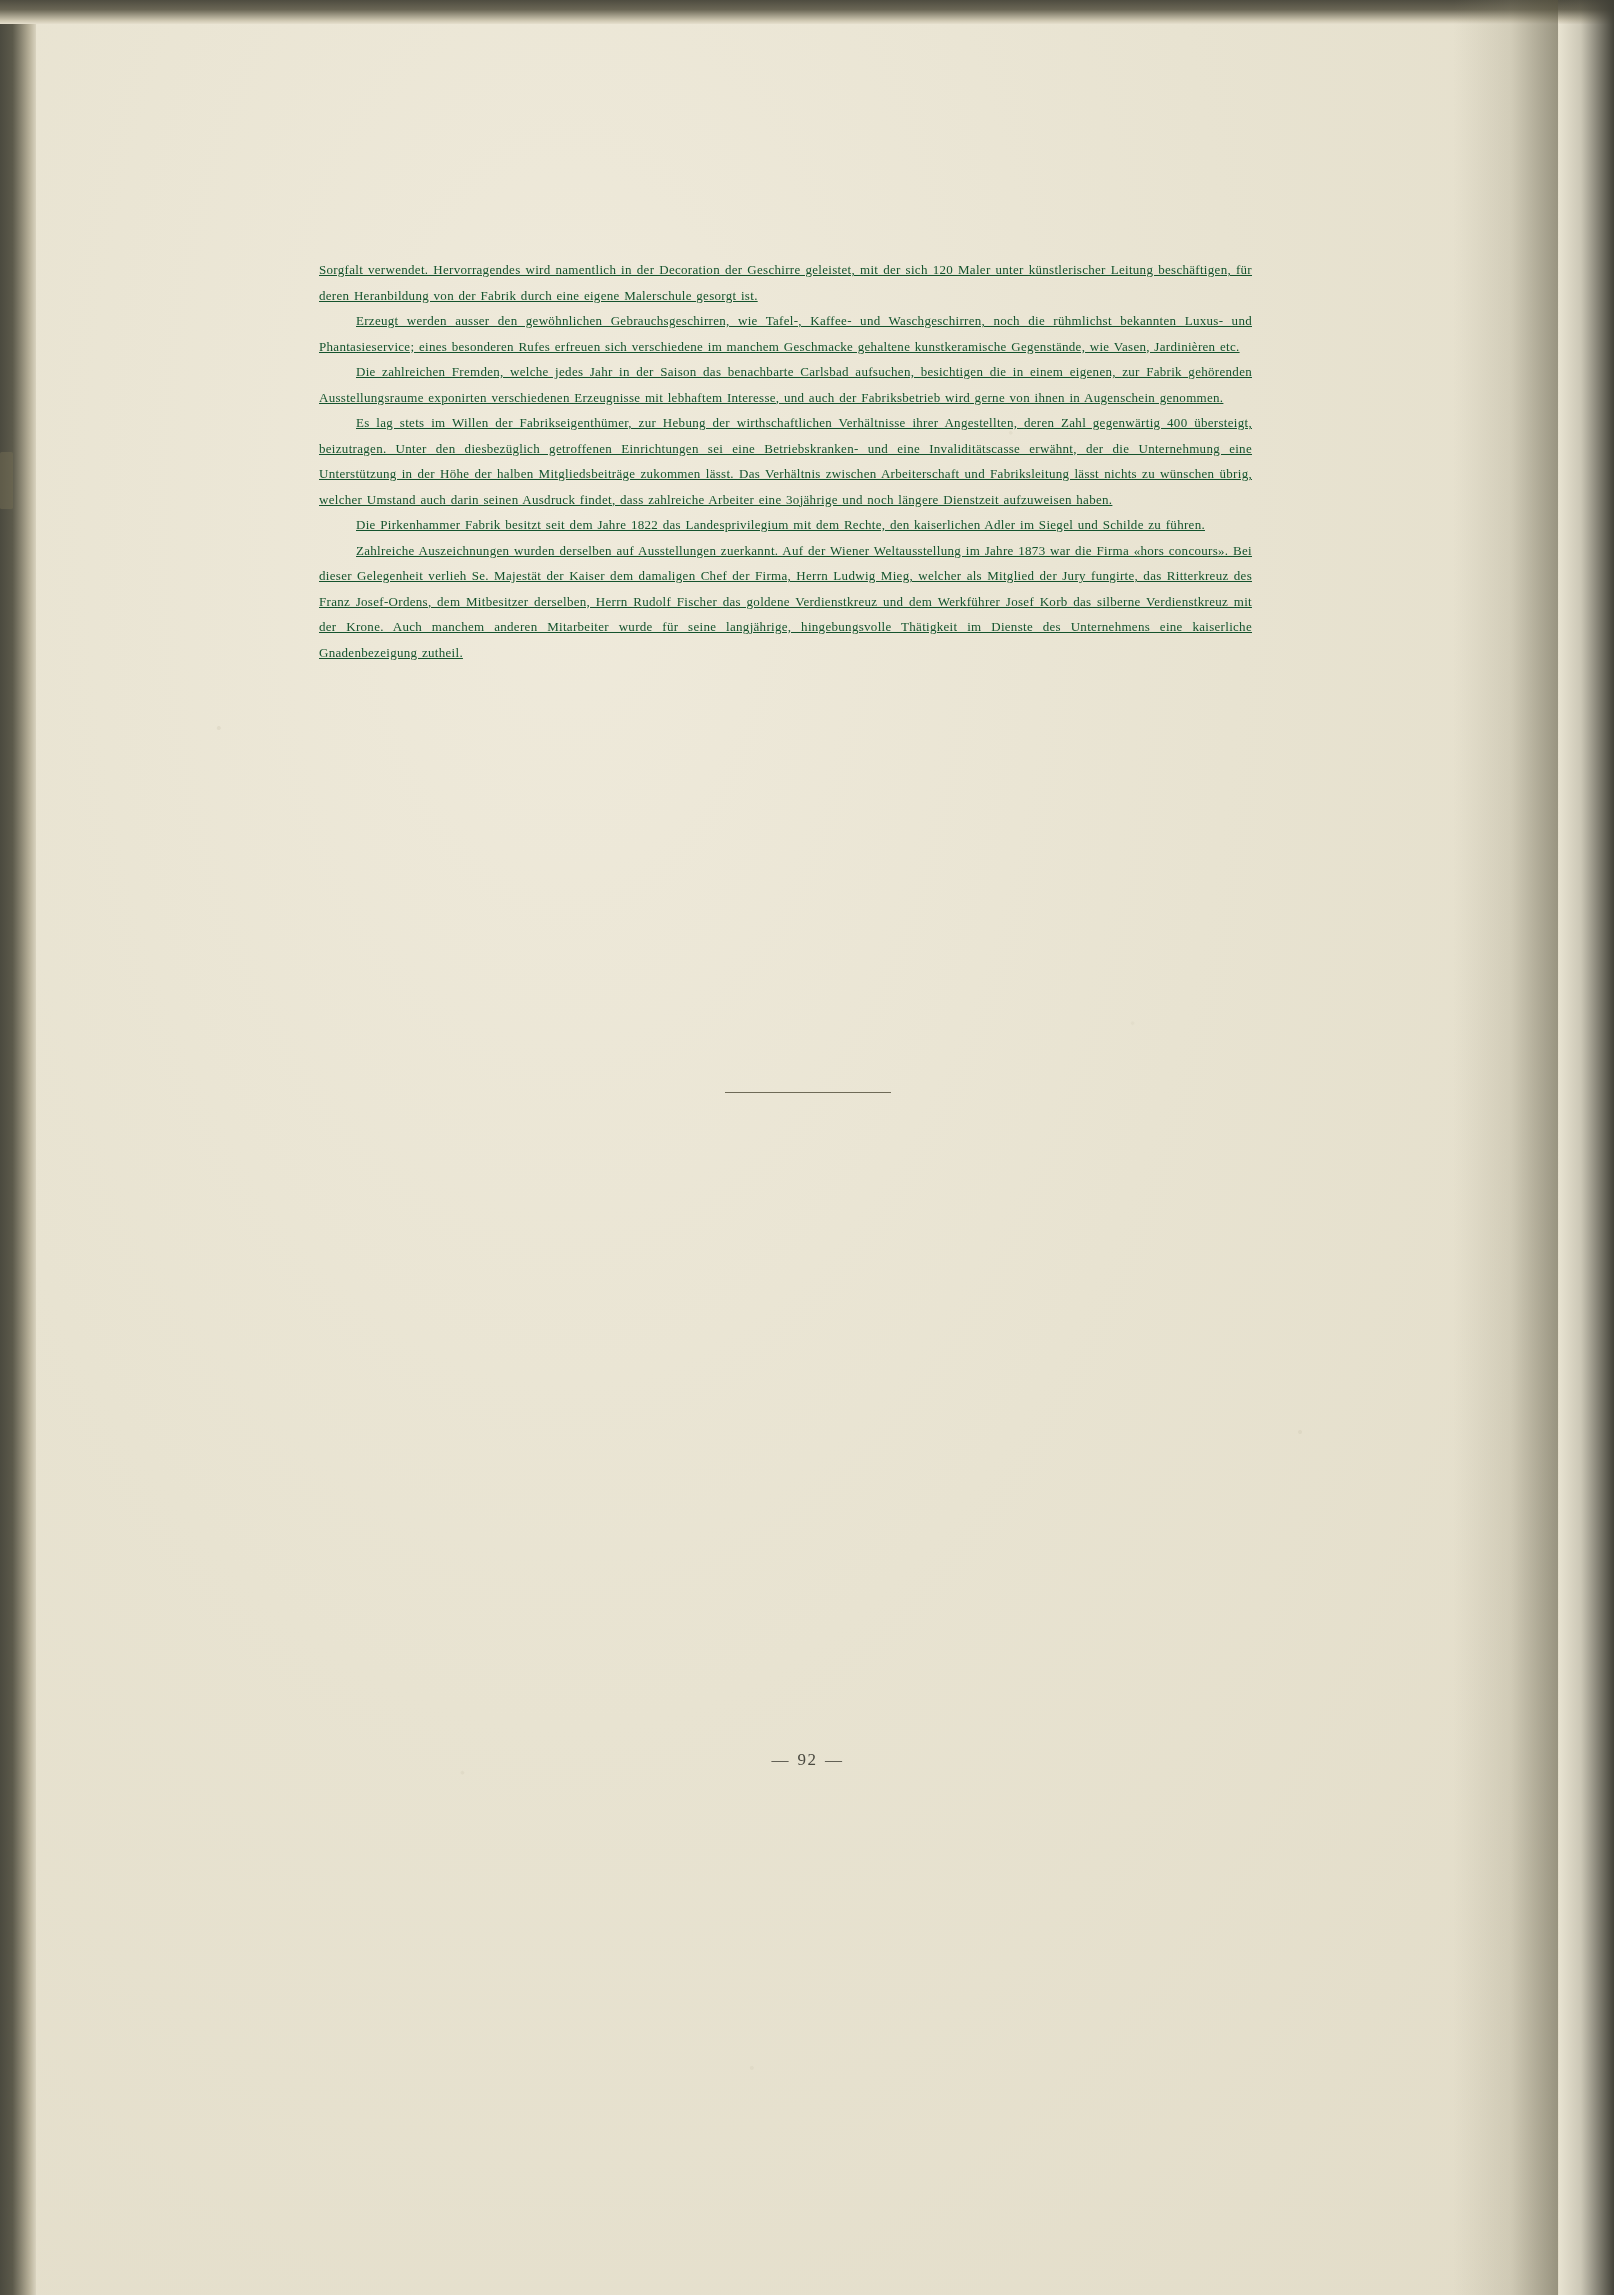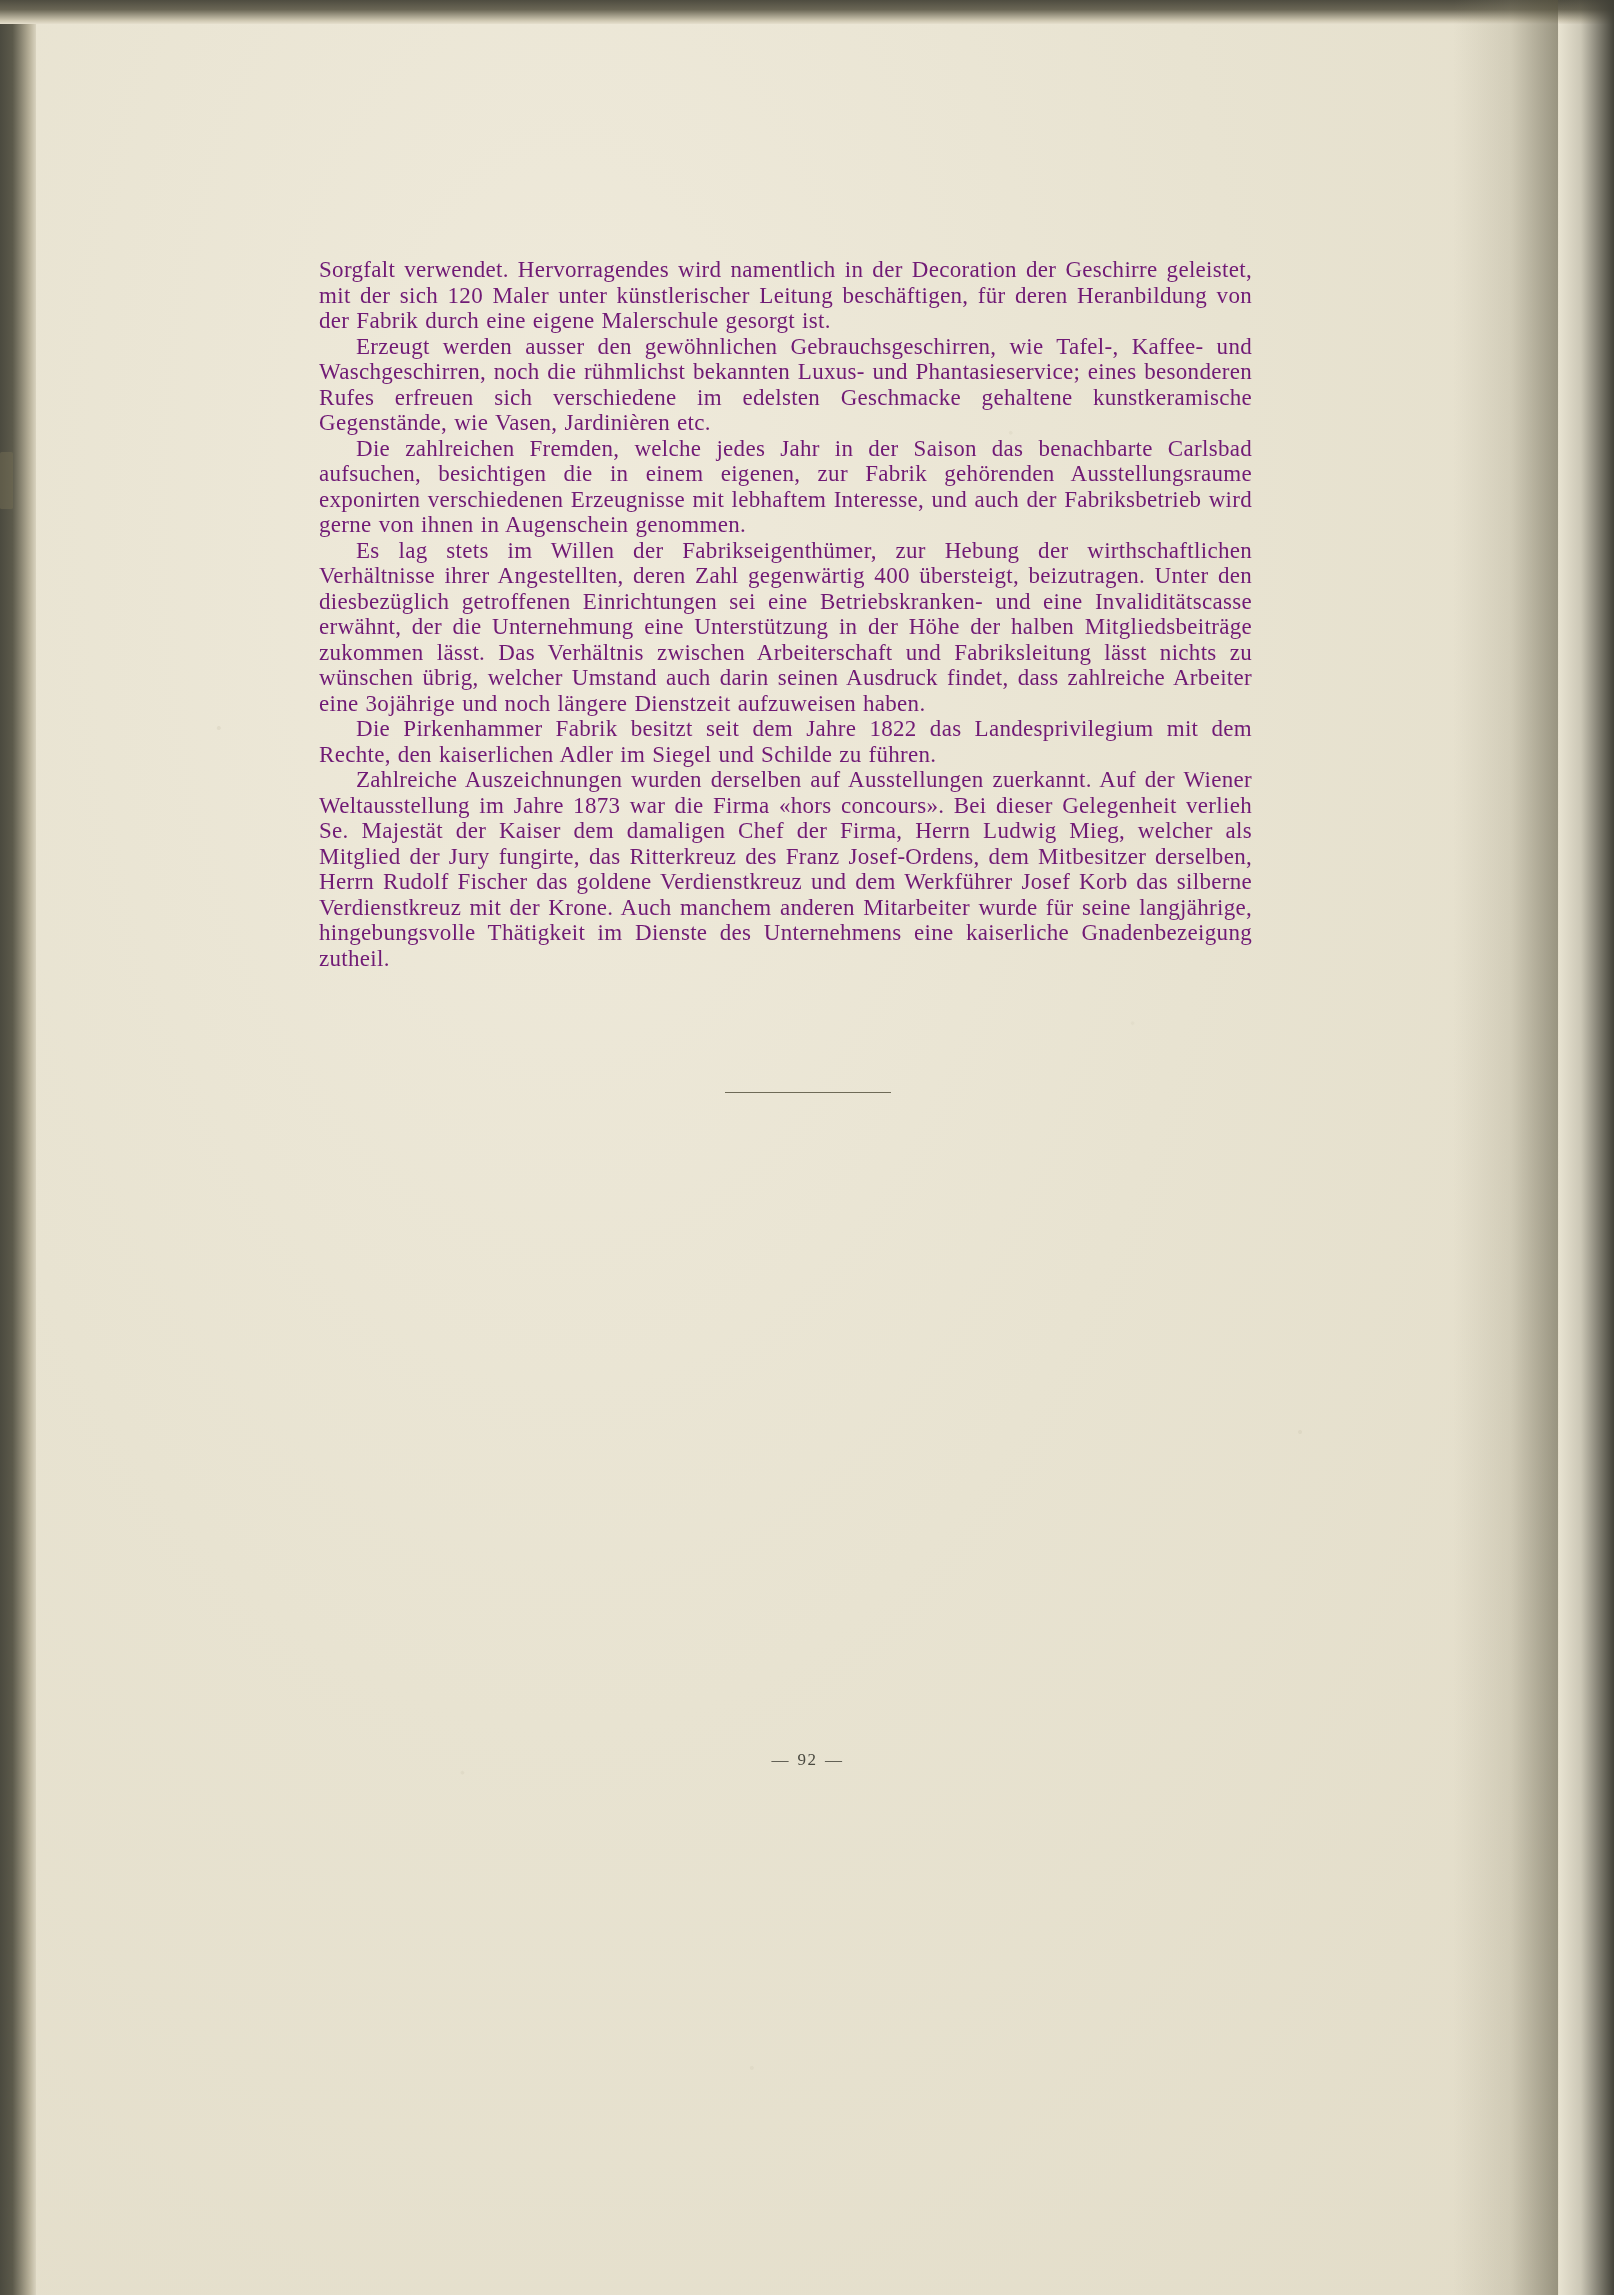--- a/index.html
+++ b/index.html
@@ -65,26 +65,27 @@
     width: 13px; height: 57px;
     background: rgba(120,112,86,0.45);
     border-radius: 1.6px;
   }
 
   .text-column {
     position: absolute;
     left: 319px;
     top: 257px;
     width: 933px;
-    color: #701a75;
-    font-size: 23px;
+    color: #14532d;
+    font-size: 13px;
     line-height: 25.5px;
     text-align: justify;
     letter-spacing: 0.3px;
     word-spacing: 1px;
+    text-decoration: underline;
   }
   .text-column p {
     margin: 0;
     text-indent: 0;
   }
   .text-column p.indent {
     text-indent: 37px;
   }
 
   .rule-divider {
@@ -120,21 +121,21 @@
   </div>
 
   <div class="scan-edge-left"></div>
   <div class="scan-edge-top"></div>
   <div class="gutter-shadow"></div>
   <div class="scan-edge-right"></div>
   <div class="edge-mark"></div>
 
   <div class="text-column">
     <p>Sorgfalt verwendet. Hervorragendes wird namentlich in der Decoration der Geschirre geleistet, mit der sich 120 Maler unter künstlerischer Leitung beschäftigen, für deren Heranbildung von der Fabrik durch eine eigene Malerschule gesorgt ist.</p>
-    <p class="indent">Erzeugt werden ausser den gewöhnlichen Gebrauchsgeschirren, wie Tafel-, Kaffee- und Waschgeschirren, noch die rühmlichst bekannten Luxus- und Phantasieservice; eines besonderen Rufes erfreuen sich verschiedene im edelsten Geschmacke gehaltene kunstkeramische Gegenstände, wie Vasen, Jardinièren etc.</p>
+    <p class="indent">Erzeugt werden ausser den gewöhnlichen Gebrauchsgeschirren, wie Tafel-, Kaffee- und Waschgeschirren, noch die rühmlichst bekannten Luxus- und Phantasieservice; eines besonderen Rufes erfreuen sich verschiedene im manchem Geschmacke gehaltene kunstkeramische Gegenstände, wie Vasen, Jardinièren etc.</p>
     <p class="indent">Die zahlreichen Fremden, welche jedes Jahr in der Saison das benachbarte Carlsbad aufsuchen, besichtigen die in einem eigenen, zur Fabrik gehörenden Ausstellungsraume exponirten verschiedenen Erzeugnisse mit lebhaftem Interesse, und auch der Fabriksbetrieb wird gerne von ihnen in Augenschein genommen.</p>
     <p class="indent">Es lag stets im Willen der Fabrikseigenthümer, zur Hebung der wirthschaftlichen Verhältnisse ihrer Angestellten, deren Zahl gegenwärtig 400 übersteigt, beizutragen. Unter den diesbezüglich getroffenen Einrichtungen sei eine Betriebskranken- und eine Invaliditätscasse erwähnt, der die Unternehmung eine Unterstützung in der Höhe der halben Mitgliedsbeiträge zukommen lässt. Das Verhältnis zwischen Arbeiterschaft und Fabriksleitung lässt nichts zu wünschen übrig, welcher Umstand auch darin seinen Ausdruck findet, dass zahlreiche Arbeiter eine 3ojährige und noch längere Dienstzeit aufzuweisen haben.</p>
     <p class="indent">Die Pirkenhammer Fabrik besitzt seit dem Jahre 1822 das Landesprivilegium mit dem Rechte, den kaiserlichen Adler im Siegel und Schilde zu führen.</p>
     <p class="indent">Zahlreiche Auszeichnungen wurden derselben auf Ausstellungen zuerkannt. Auf der Wiener Weltausstellung im Jahre 1873 war die Firma «hors concours». Bei dieser Gelegenheit verlieh Se. Majestät der Kaiser dem damaligen Chef der Firma, Herrn Ludwig Mieg, welcher als Mitglied der Jury fungirte, das Ritterkreuz des Franz Josef-Ordens, dem Mitbesitzer derselben, Herrn Rudolf Fischer das goldene Verdienstkreuz und dem Werkführer Josef Korb das silberne Verdienstkreuz mit der Krone. Auch manchem anderen Mitarbeiter wurde für seine langjährige, hingebungsvolle Thätigkeit im Dienste des Unternehmens eine kaiserliche Gnadenbezeigung zutheil.</p>
   </div>
 
   <div class="rule-divider"></div>
 
   <div class="folio">
     <span class="dash">—</span><span>92</span><span class="dash">—</span>

